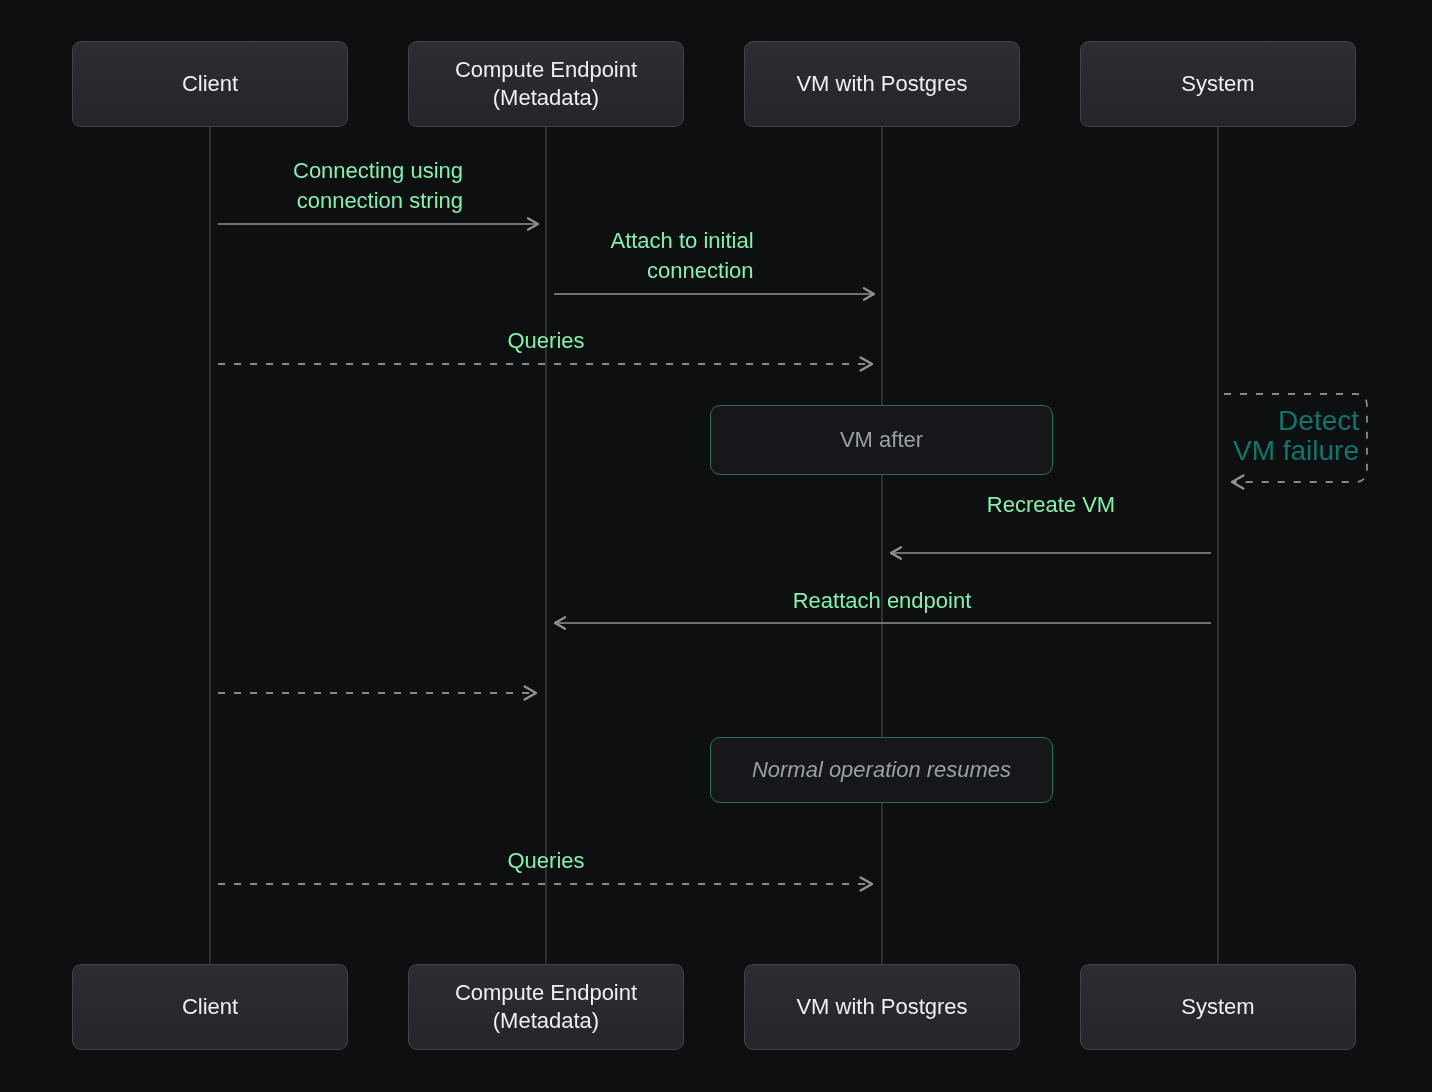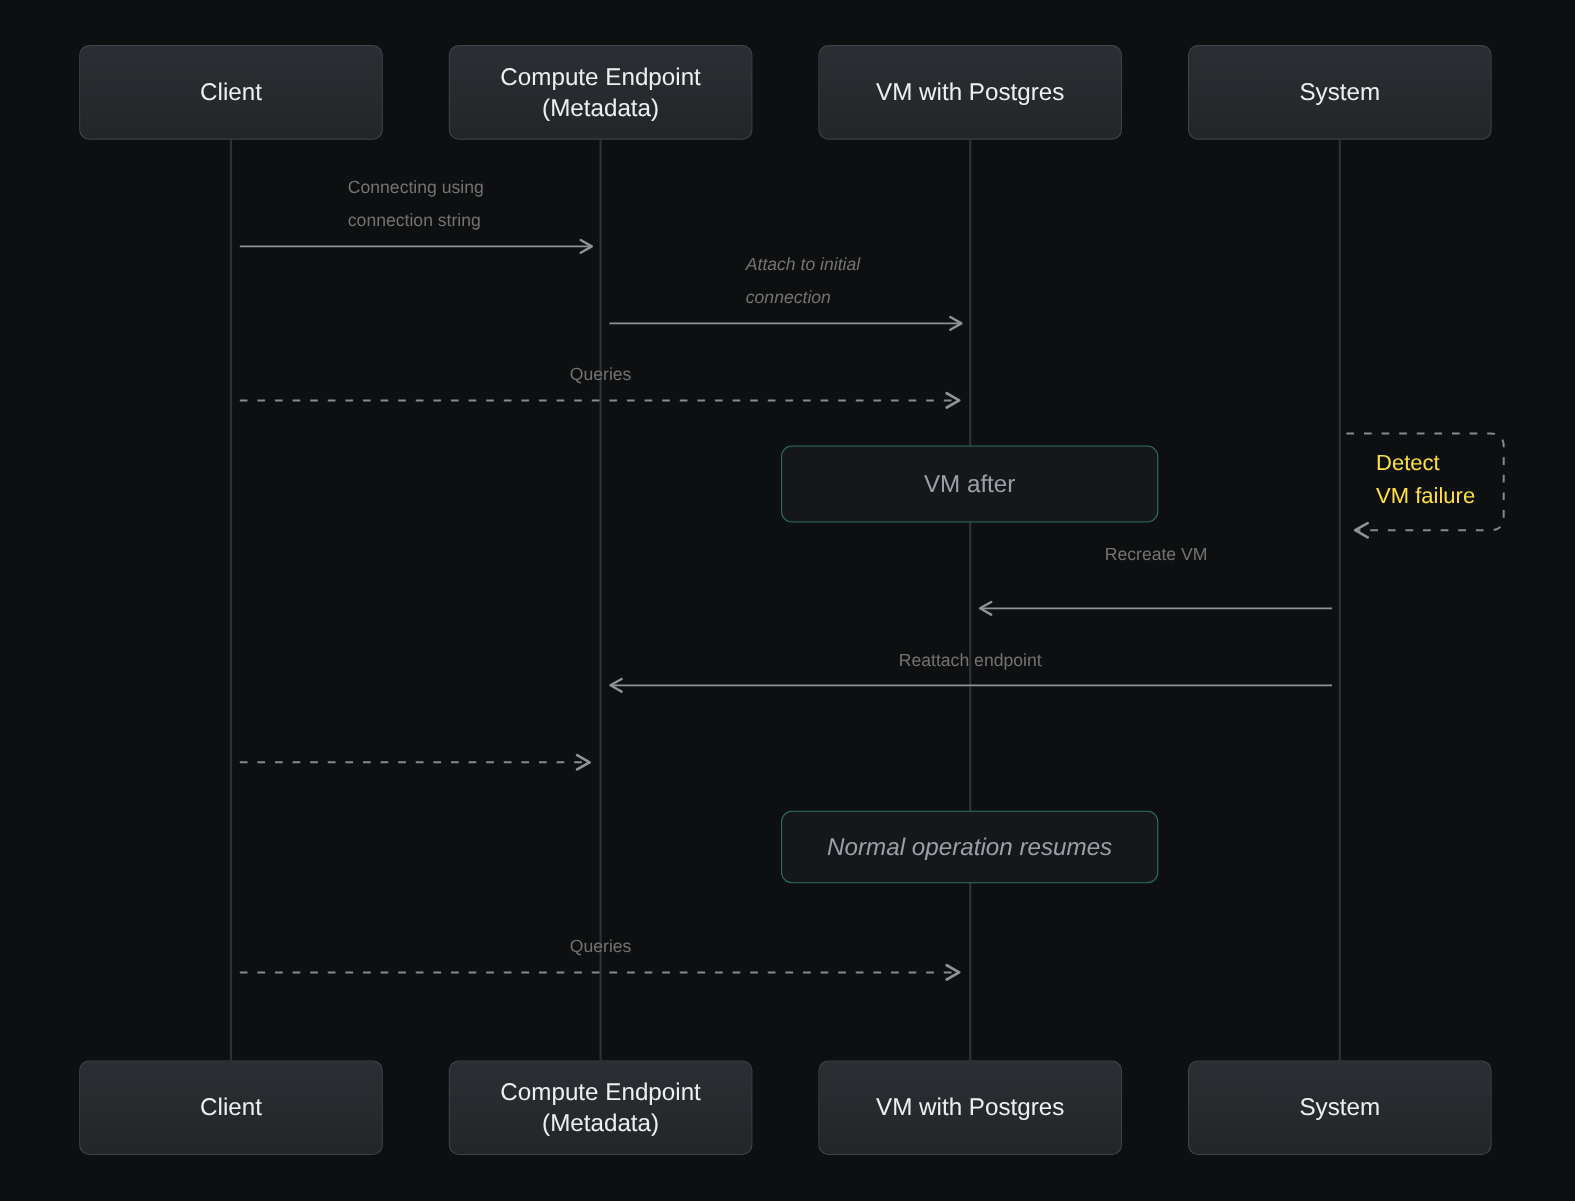--- a/index.html
+++ b/index.html
@@ -31,45 +31,45 @@
     justify-content: center;
     text-align: center;
     white-space: pre-line;
     color: #edeff1;
     font-size: 22px;
     line-height: 28px;
   }
   .msg-label {
     position: absolute;
     transform: translateX(-50%);
-    text-align: left;
+    text-align: right;
     white-space: pre-line;
-    color: #737373;
-    font-size: 16px;
+    color: #86efac;
+    font-size: 22px;
     line-height: 30px;
   }
   .note-box {
     position: absolute;
     box-sizing: border-box;
     background: #15171a;
     border: 1px solid #2b7159;
     border-radius: 10px;
     display: flex;
     align-items: center;
     justify-content: center;
     color: #9aa0a6;
     font-size: 22px;
   }
   .self-note-label {
     position: absolute;
     transform: translateX(-50%);
-    text-align: left;
+    text-align: right;
     white-space: pre-line;
-    color: #fde047;
-    font-size: 20px;
+    color: #0f766e;
+    font-size: 28px;
     line-height: 30px;
   }
   svg.arrows {
     position: absolute;
     left: 0; top: 0;
     pointer-events: none;
   }
   .solid-line { stroke: #8f9296; stroke-width: 1.6; fill: none; }
   .dashed-line { stroke: #87898d; stroke-width: 1.8; fill: none; stroke-dasharray: 7 9; }
 </style>
@@ -100,21 +100,21 @@
   </svg>
 
   <div class="actor" style="left:72px;   top:41px;">Client</div>
   <div class="actor" style="left:408px;  top:41px;">Compute Endpoint
 (Metadata)</div>
   <div class="actor" style="left:744px;  top:41px;">VM with Postgres</div>
   <div class="actor" style="left:1080px; top:41px;">System</div>
 
   <div class="msg-label" style="left:378px;  top:156px;">Connecting using
 connection string</div>
-  <div class="msg-label" style="left:730px;  top:226px;font-style:italic;">Attach to initial
+  <div class="msg-label" style="left:682px;  top:226px;">Attach to initial
 connection</div>
   <div class="msg-label" style="left:546px;  top:326px;">Queries</div>
   <div class="msg-label" style="left:1051px; top:490px;">Recreate VM</div>
   <div class="msg-label" style="left:882px;  top:586px;">Reattach endpoint</div>
   <div class="msg-label" style="left:546px;  top:846px;">Queries</div>
 
   <div class="note-box" style="left:710px; top:405px; width:343px; height:70px;">VM after</div>
   <div class="note-box" style="left:710px; top:737px; width:343px; height:66px;font-style:italic;">Normal operation resumes</div>
 
   <div class="self-note-label" style="left:1296px; top:406px;">Detect

